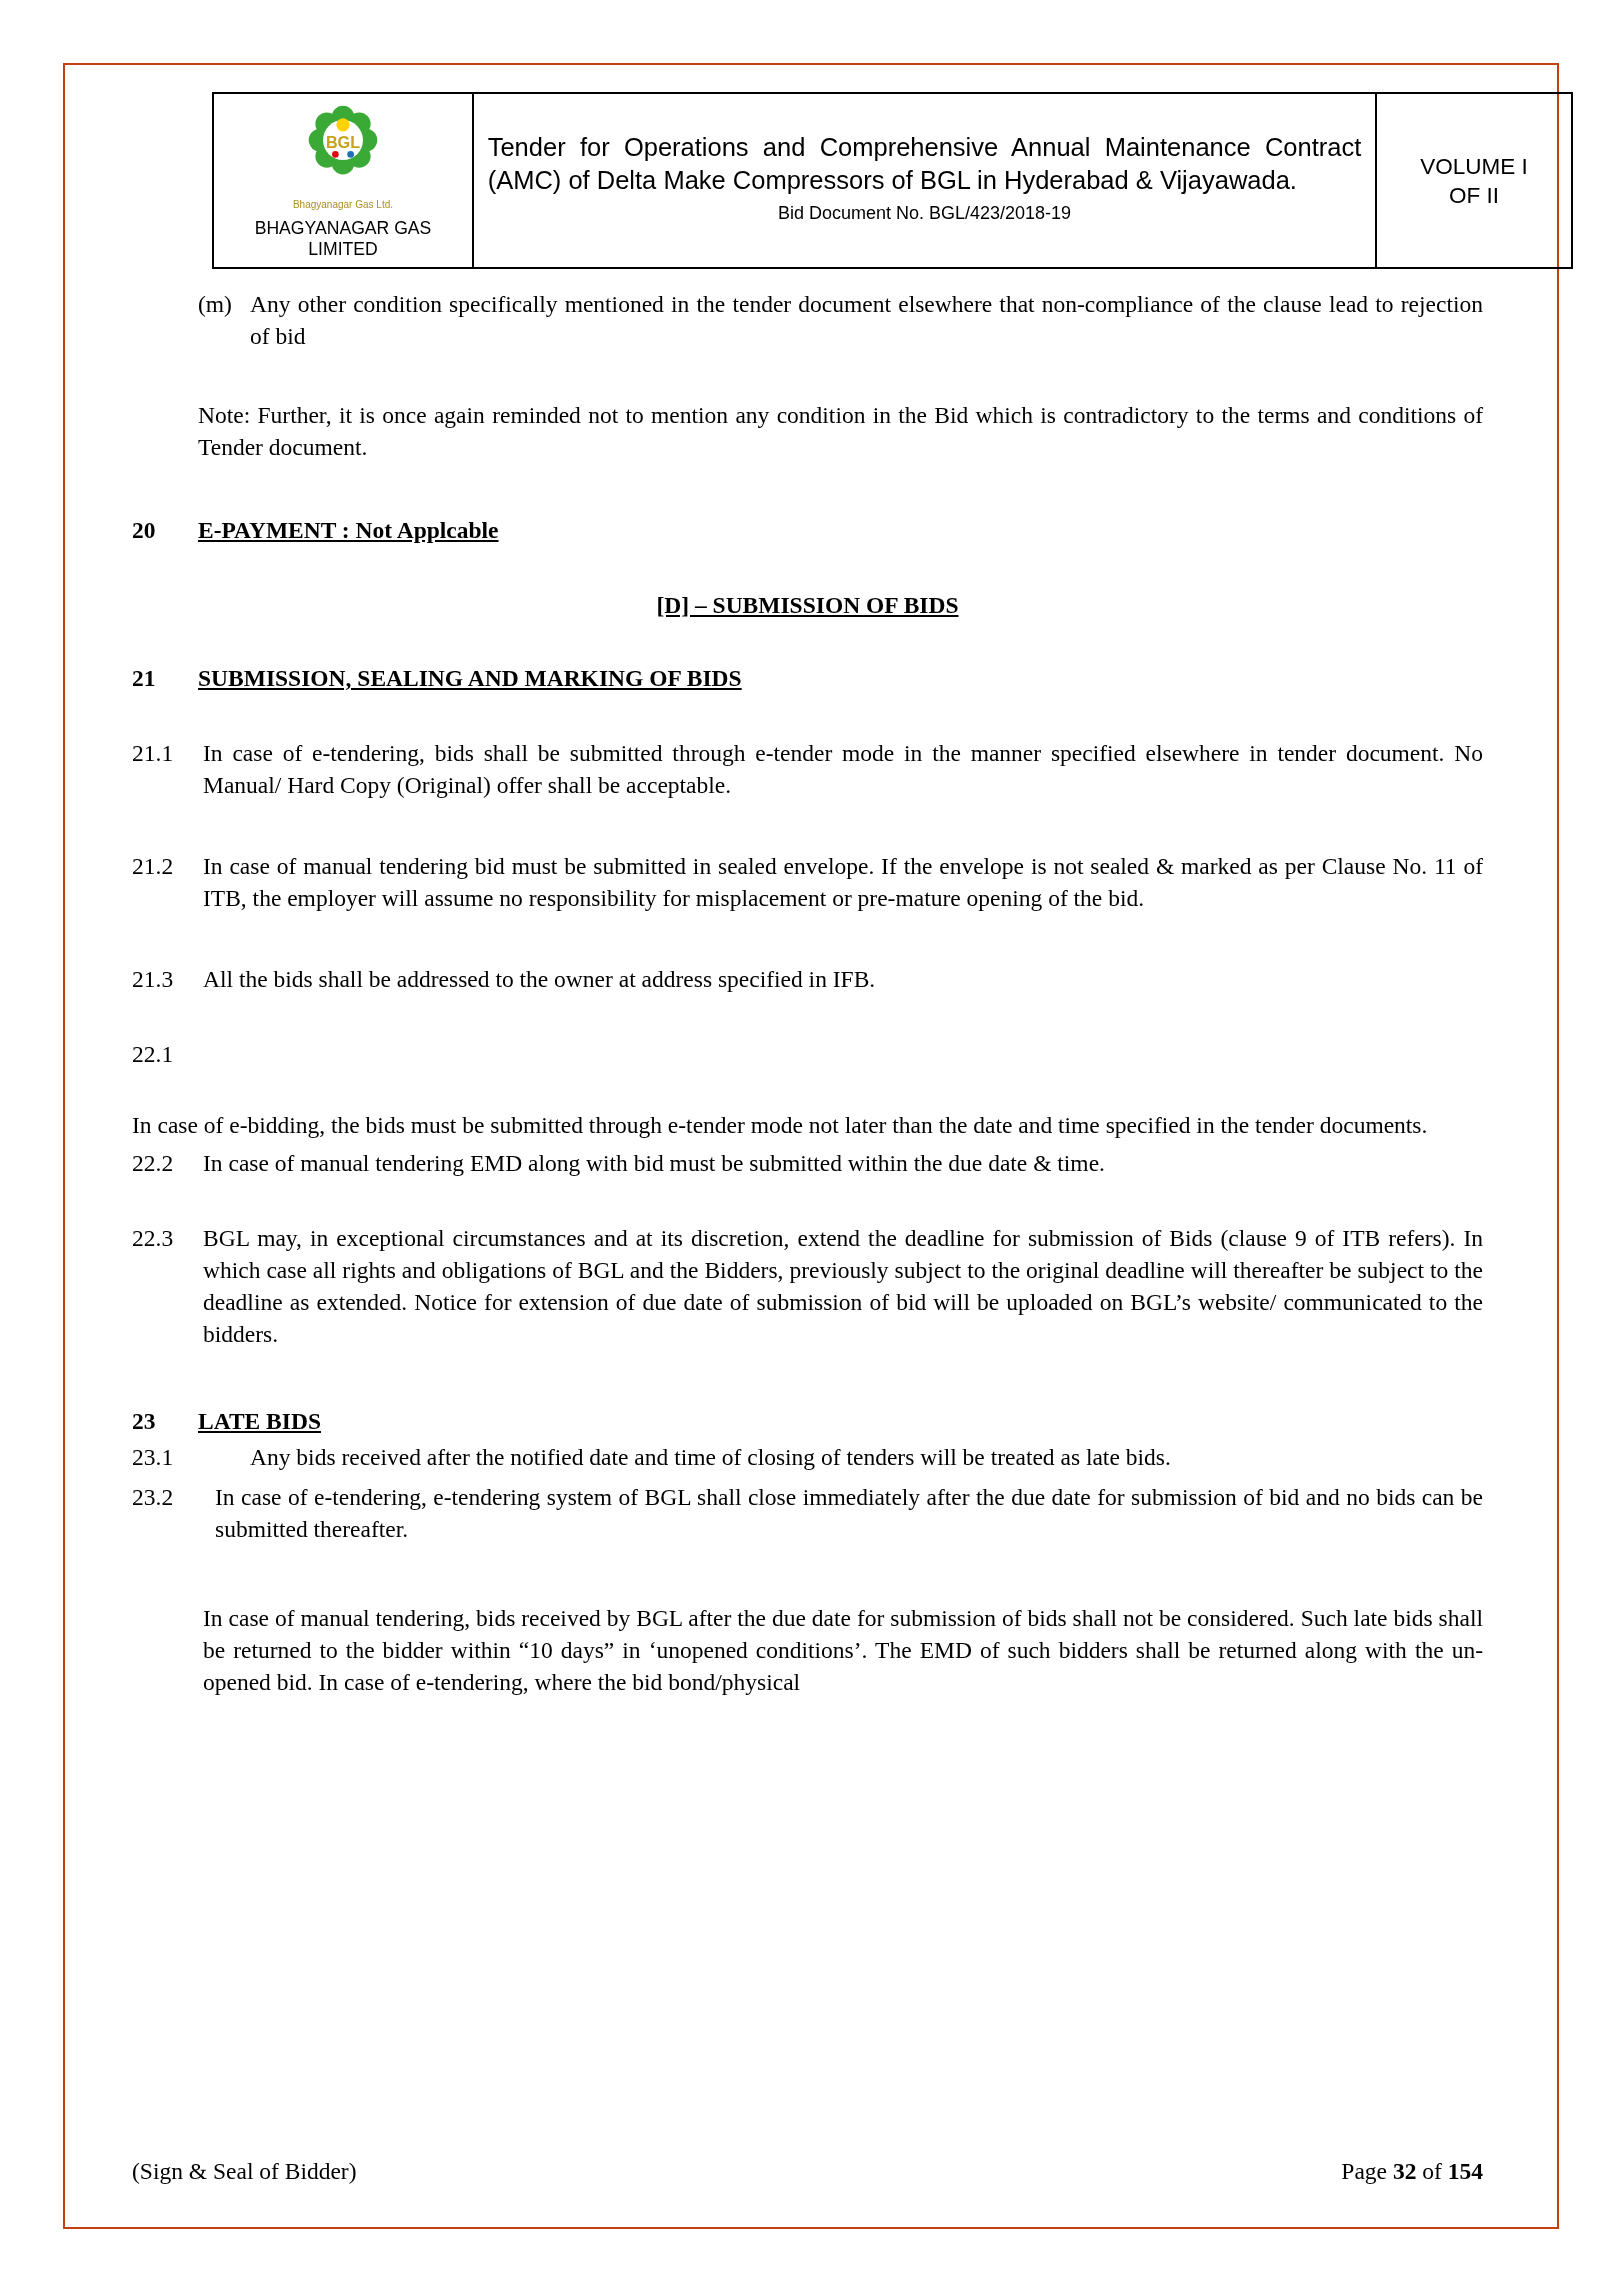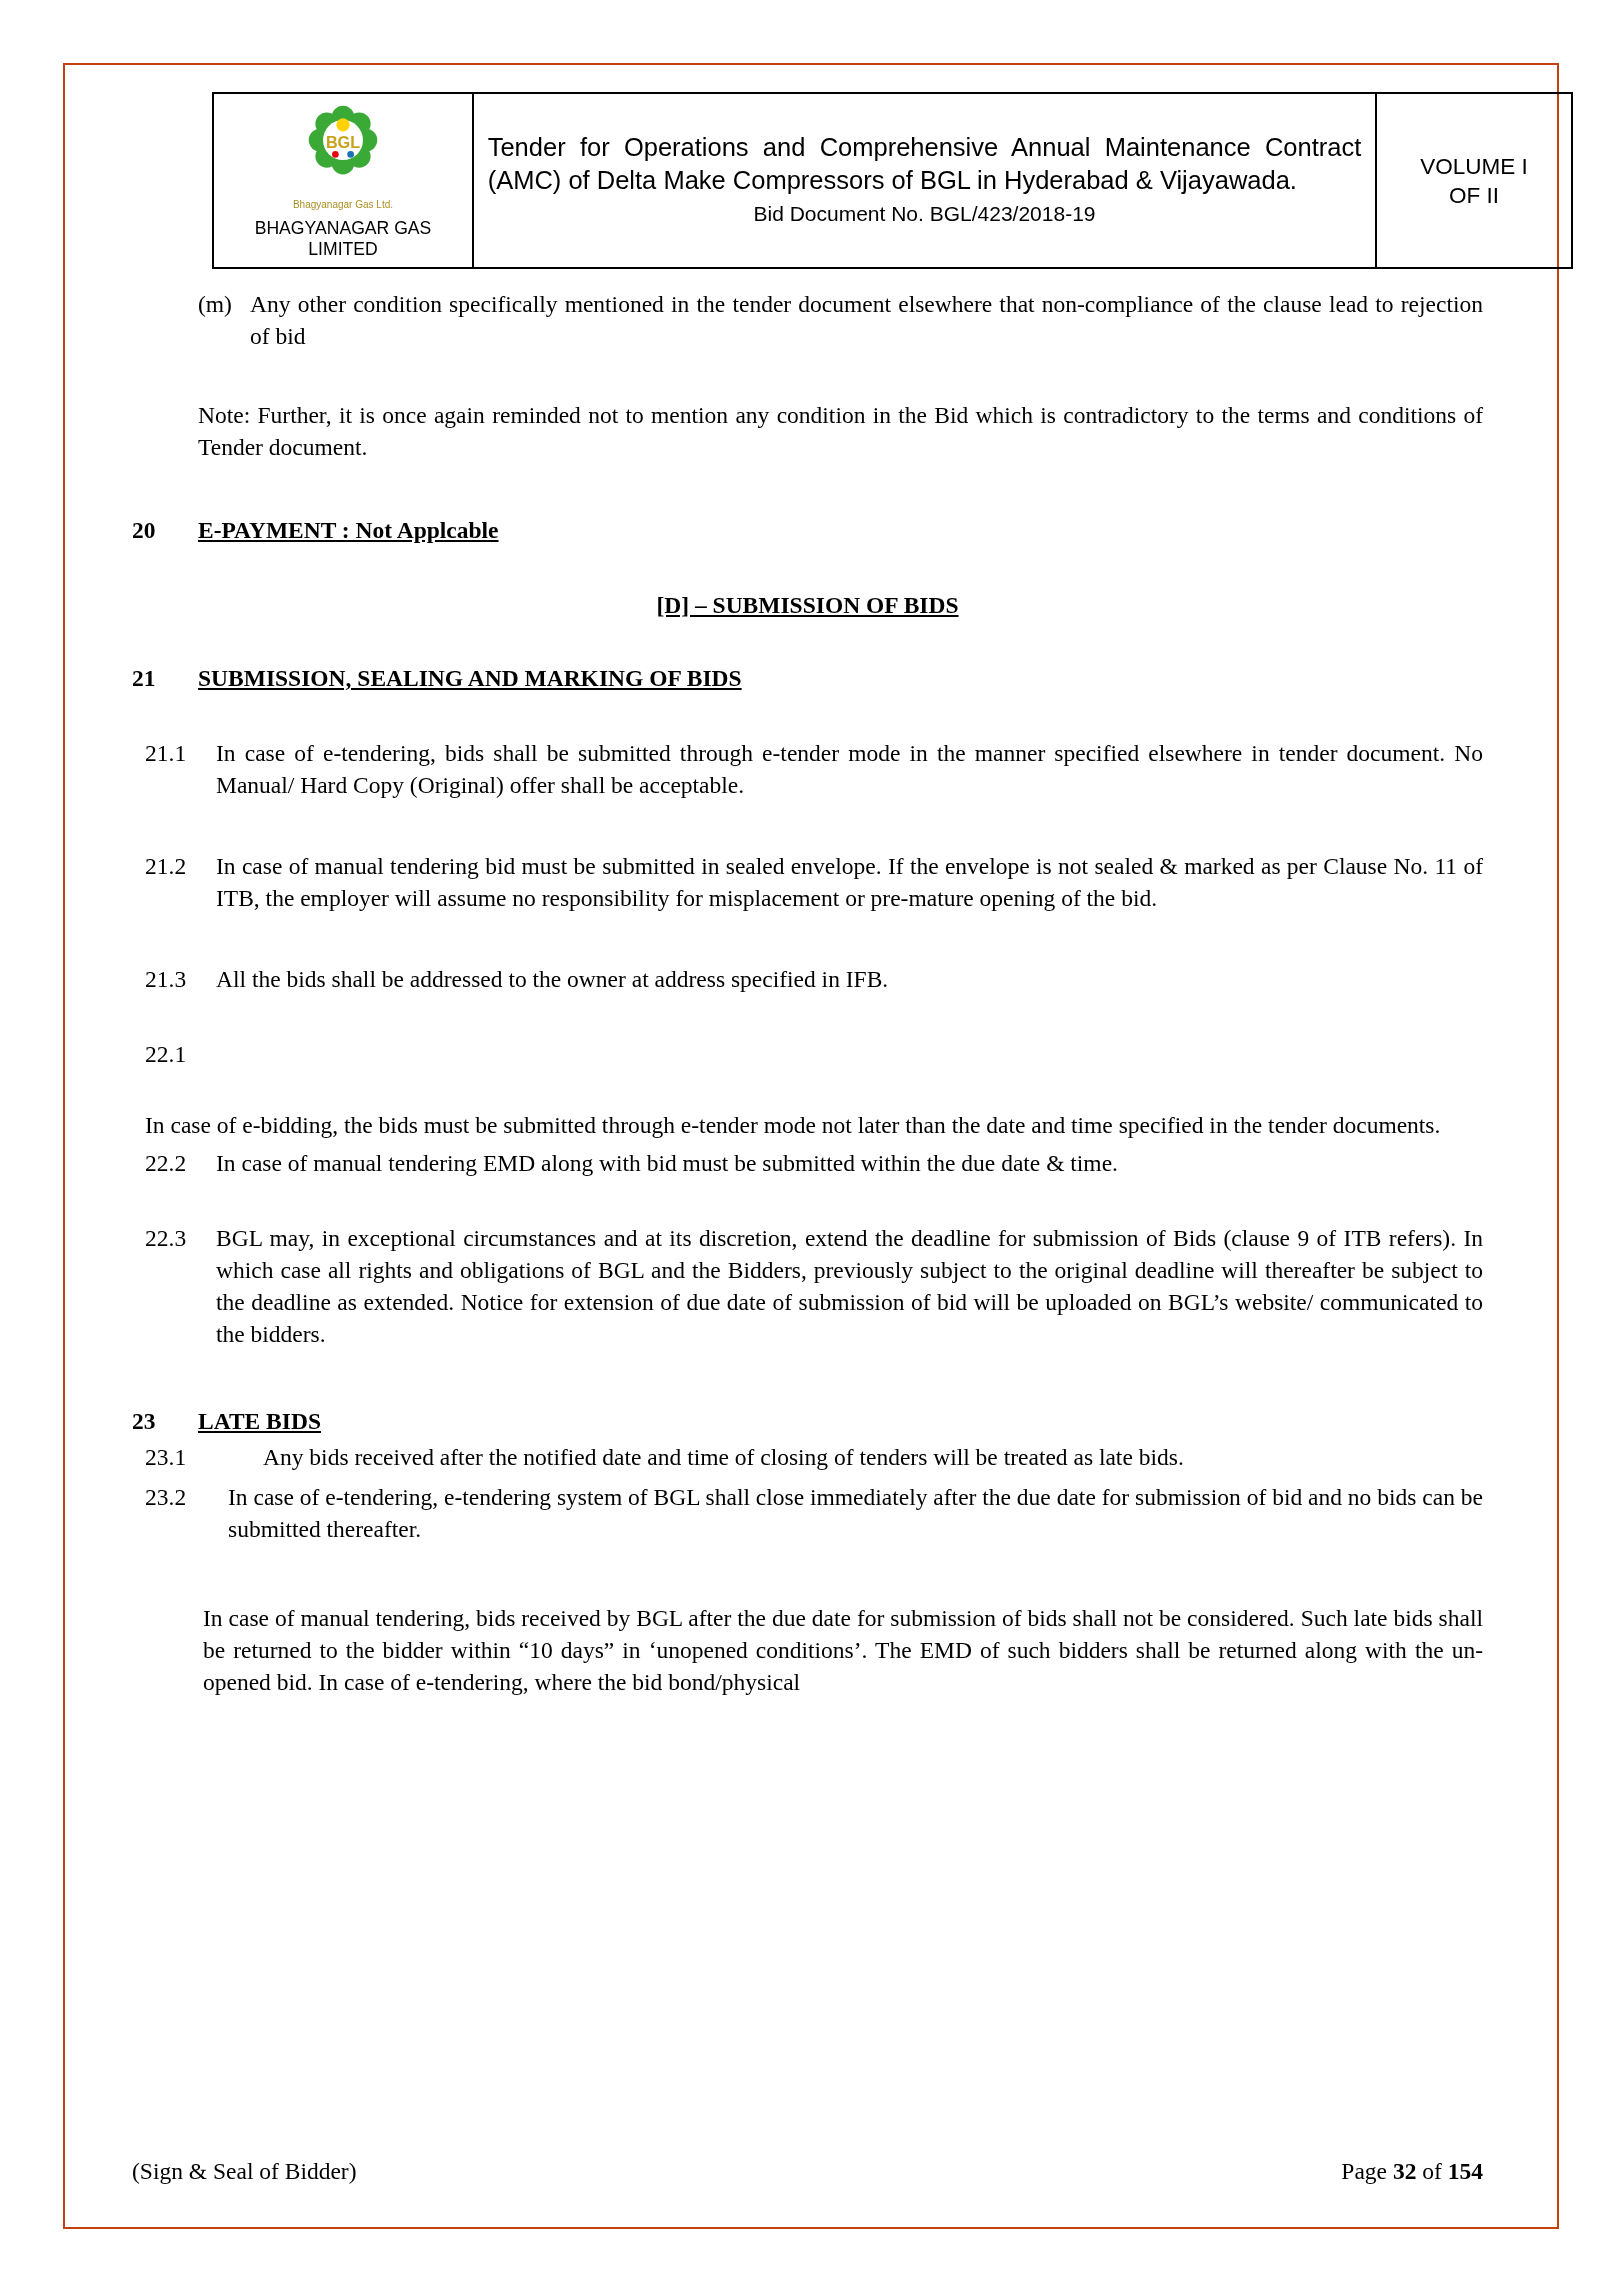--- a/index.html
+++ b/index.html
@@ -39,40 +39,40 @@
     font-family: "Liberation Sans", sans-serif;
     font-size: 22.5px; line-height: 29px;
   }
   .doc-title {
     font-family: "Liberation Sans", sans-serif;
     font-size: 25.5px; line-height: 33px;
     text-align: justify;
   }
   .doc-no {
     font-family: "Liberation Sans", sans-serif;
-    font-size: 21px; line-height: 33px;
+    font-size: 18px; line-height: 33px;
     text-align: center;
   }
   .logo-wrap { display: inline-block; }
   .logo-subtext {
     font-size: 10px; line-height: 14.7px;
     color: #ab8f24;
     font-family: Liberation Sans, sans-serif;
     margin-top: 12px;
   }
   .org-name {
     font-family: "Liberation Sans", sans-serif;
     font-size: 17.6px; line-height: 21.6px;
     max-width: 196px;
     margin: 4.9px auto 0;
   }
 
   
   .body { font-size: 23.5px; line-height: 32px; }
-  .clause { display: flex; margin-left: 13px; }
+  .clause { display: flex; }
   .clause-num { flex: 0 0 71px; }
   .clause-text { flex: 1 1 auto; text-align: justify; }
 
   .section { display: flex; font-weight: bold; }
   .sec-num { flex: 0 0 66px; }
   .sec-title { text-decoration: underline; }
 
   .item-m { display: flex; margin-left: 66px; margin-top: 19.6px; }
   .num-m { flex: 0 0 52px; }
 

